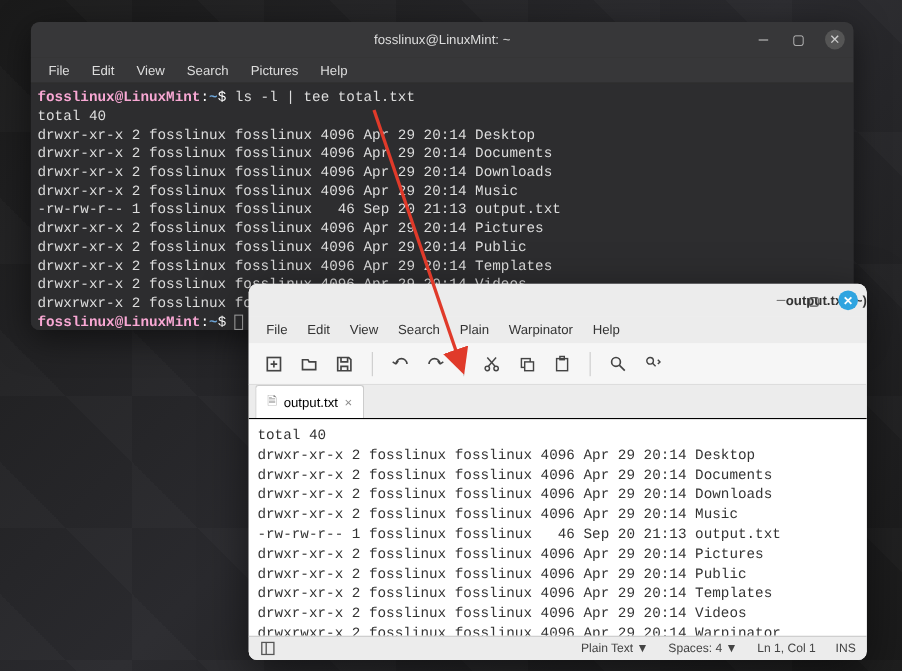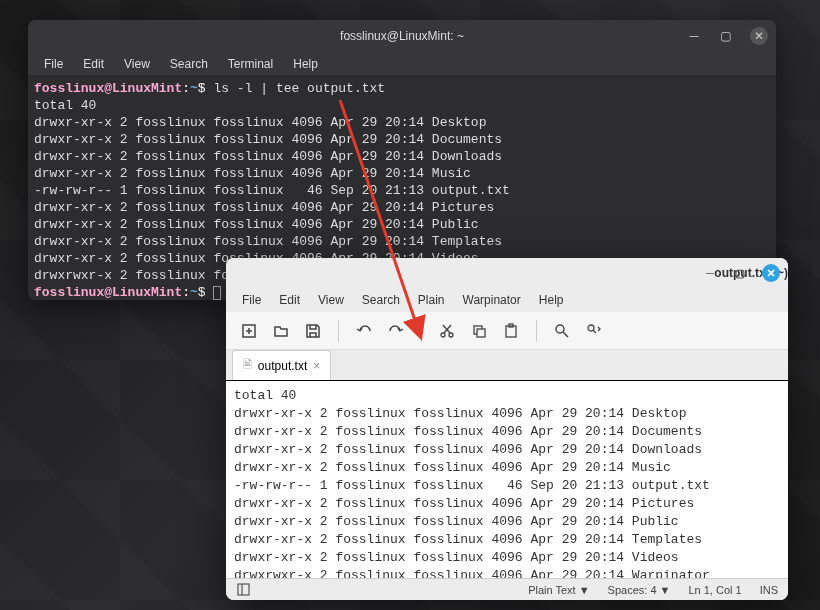--- a/index.html
+++ b/index.html
@@ -249,24 +249,24 @@
       <div class="term-ctrl">─</div>
       <div class="term-ctrl">▢</div>
       <div class="term-ctrl close">✕</div>
     </div>
   </div>
   <div class="term-menubar">
     <div class="term-menu-item">File</div>
     <div class="term-menu-item">Edit</div>
     <div class="term-menu-item">View</div>
     <div class="term-menu-item">Search</div>
-    <div class="term-menu-item">Terminal</div>
+    <div class="term-menu-item">Pictures</div>
     <div class="term-menu-item">Help</div>
   </div>
-  <div class="term-body"><span class="prompt-user">fosslinux@LinuxMint</span><span class="prompt-white">:</span><span class="prompt-path">~</span><span class="prompt-white">$ </span><span>ls -l | tee output.txt</span>
+  <div class="term-body"><span class="prompt-user">fosslinux@LinuxMint</span><span class="prompt-white">:</span><span class="prompt-path">~</span><span class="prompt-white">$ </span><span>ls -l | tee total.txt</span>
 <span>total 40</span>
 <span>drwxr-xr-x 2 fosslinux fosslinux 4096 Apr 29 20:14 Desktop</span>
 <span>drwxr-xr-x 2 fosslinux fosslinux 4096 Apr 29 20:14 Documents</span>
 <span>drwxr-xr-x 2 fosslinux fosslinux 4096 Apr 29 20:14 Downloads</span>
 <span>drwxr-xr-x 2 fosslinux fosslinux 4096 Apr 29 20:14 Music</span>
 <span>-rw-rw-r-- 1 fosslinux fosslinux   46 Sep 20 21:13 output.txt</span>
 <span>drwxr-xr-x 2 fosslinux fosslinux 4096 Apr 29 20:14 Pictures</span>
 <span>drwxr-xr-x 2 fosslinux fosslinux 4096 Apr 29 20:14 Public</span>
 <span>drwxr-xr-x 2 fosslinux fosslinux 4096 Apr 29 20:14 Templates</span>
 <span>drwxr-xr-x 2 fosslinux fosslinux 4096 Apr 29 20:14 Videos</span>

